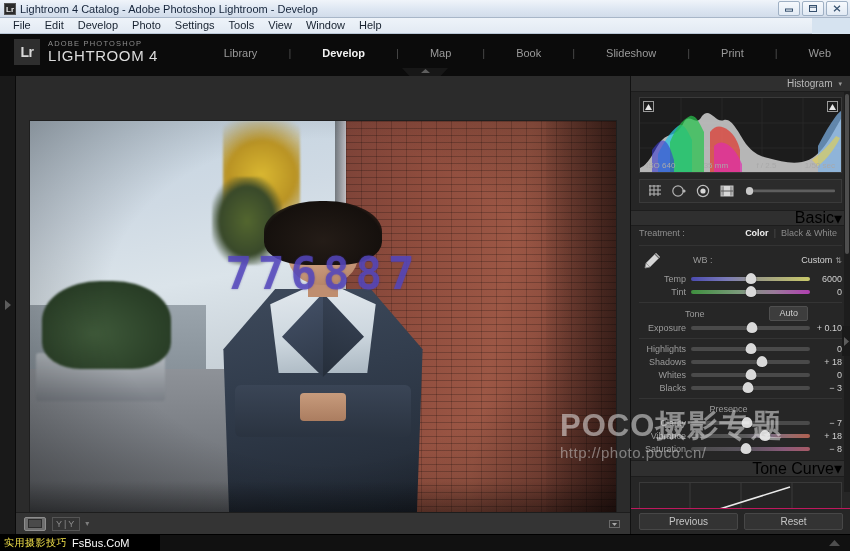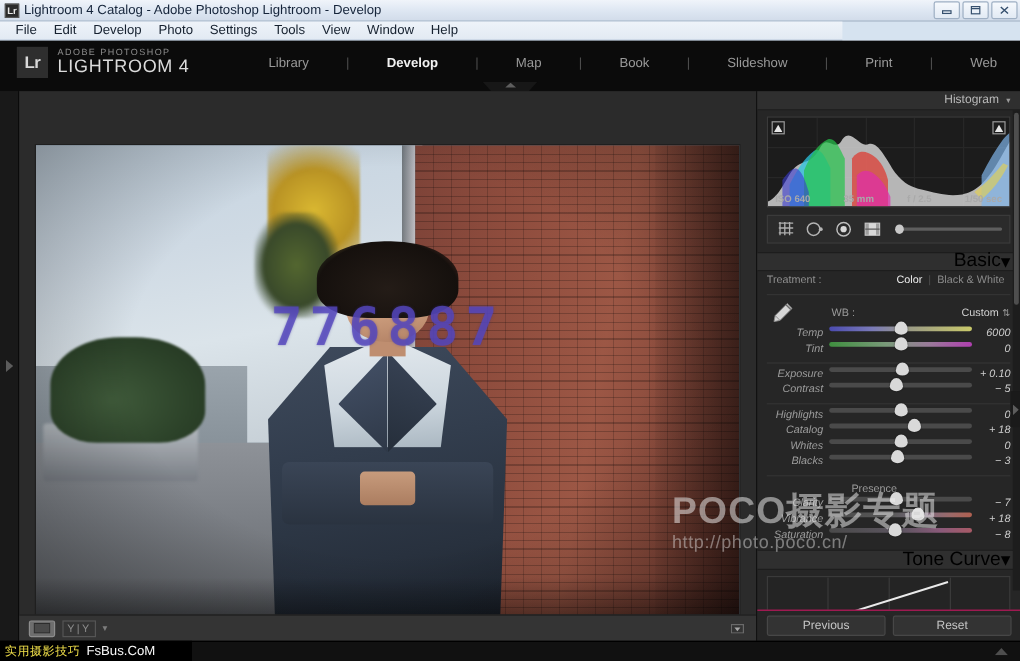--- a/index.html
+++ b/index.html
@@ -28,21 +28,21 @@
   .winbtns { position: absolute; right: 2px; top: 1px; display: flex; gap: 2px; }
   .winbtn {
     width: 22px; height: 15px;
     background: linear-gradient(180deg,#f6f9fd 0%,#e2eaf4 100%);
     border: 1px solid #9fb0c4; border-radius: 2px;
     display: flex; align-items: center; justify-content: center;
   }
   .winbtn svg { display: block; }
 
   .menubar {
-    position: absolute; left: 0; top: 18px; width: 702px; height: 16px;
+    position: absolute; left: 0; top: 18px; width: 812px; height: 16px;
     background: linear-gradient(180deg,#eef3f9 0%,#e2eaf3 100%);
     border-bottom: 1px solid #b9c6d6;
     display: flex; align-items: center; padding-left: 6px;
   }
   .menubar span {
     font-size: 11px; color: #16212f; padding: 0 7px; line-height: 15px;
   }
 
   
   .lr {
@@ -268,21 +268,21 @@
   }
   .hist-svg { position: absolute; left: 0; top: 0; }
   .clip-tri {
     position: absolute; top: 3px; width: 11px; height: 11px;
     border: 1px solid #9a9a9a;
     display: flex; align-items: center; justify-content: center;
   }
   .clip-tri.l { left: 3px; } .clip-tri.r { right: 3px; }
   .hist-meta {
     position: absolute; left: 0; bottom: 2px; width: 100%;
-    display: flex; justify-content: space-between; padding: 0 6px; font-weight: bold;
+    display: flex; justify-content: space-between; padding: 0 6px;
   }
   .hist-meta span { font-size: 8px; color: #a9a9a9; }
 
   .toolstrip {
     margin: 6px 8px 0 8px; height: 24px; background: #2b2b2b;
     border: 1px solid #3a3a3a; display: flex; align-items: center; padding: 0 5px;
   }
   .tool { width: 20px; height: 18px; margin-right: 4px; display:flex; align-items:center; justify-content:center; }
   .tool-slider { flex: 1; height: 18px; display: flex; align-items: center; margin-left: 4px; }
 
@@ -293,30 +293,30 @@
   }
   .basic-body { padding: 0 8px; }
 
   .treat-row {
     display: flex; align-items: flex-start; height: 18px;
     border-bottom: 1px solid #333; margin-top: 2px;
   }
   .treat-row .lbl { font-size: 9px; color: #8f8f8f; }
   .treat-row .opts { margin-left: auto; display: flex; align-items: center; }
   .treat-row .opt { font-size: 9px; color: #8a8a8a; padding: 0 5px; }
-  .treat-row .opt.on { color: #f0f0f0; font-weight: normal; }
+  .treat-row .opt.on { color: #f0f0f0; font-weight: bold; }
   .treat-row .bar { color: #4d4d4d; font-size: 9px; }
 
   .wb-row { display: flex; align-items: center; height: 24px; margin-top: 2px; }
   .wb-eyedrop { width: 26px; height: 22px; display:flex; align-items:center; justify-content:center; }
   .wb-lbl { font-size: 9px; color: #9a9a9a; margin-left: 28px; }
   .wb-val { margin-left: auto; font-size: 9px; color: #d2d2d2; }
   .wb-val .updown { color: #9a9a9a; margin-left: 3px; font-size: 8px; }
 
-  .slider-row { display: flex; height: 13px; font-style: italic; }
+  .slider-row { display: flex; align-items: center; height: 13px; }
   .sl-label { width: 52px; text-align: right; font-size: 9px; color: #9c9c9c; padding-right: 5px; }
   .sl-track {
     flex: 1; height: 4px; position: relative;
     background: #4a4a4a; border-radius: 2px;
   }
   .sl-track.grad-temp { background: linear-gradient(90deg,#4b4bb0 0%,#7a7ab8 30%,#9a9a86 55%,#c9c96a 100%); }
   .sl-track.grad-tint { background: linear-gradient(90deg,#3f8f3f 0%,#7a9a7a 40%,#9a7a9a 70%,#b03fb0 100%); }
   .sl-track.grad-vib  { background: linear-gradient(90deg,#4a4a4a 0%,#5a5a5a 45%,#7a6a80 66%,#9a6a6a 84%,#b06050 100%); }
   .sl-track.grad-sat  { background: linear-gradient(90deg,#4a4a4a 0%,#5c5560 50%,#8a5a7a 78%,#a85a66 100%); }
   .sl-knob {
@@ -631,47 +631,44 @@
         <div class="slider-row">
           <span class="sl-label">Tint</span>
           <span class="sl-track grad-tint">
               <i class="sl-knob" style="left:50%"></i>
             </span>
           <span class="sl-val">0</span>
         </div>
 
         <div class="sec-div"></div>
 
+        <div class="tone-head">
+          <span class="tlbl">Tone</span>
+          <span class="auto-btn">Auto</span>
+        </div>
 
         <div class="slider-row">
           <span class="sl-label">Exposure</span>
           <span class="sl-track">
               <i class="sl-knob" style="left:51%"></i>
             </span>
           <span class="sl-val">+ 0.10</span>
         </div>
-        <div class="slider-row">
-          <span class="sl-label">Contrast</span>
-          <span class="sl-track">
-              <i class="sl-knob" style="left:47%"></i>
-            </span>
-          <span class="sl-val">− 5</span>
-        </div>
 
         <div class="sec-div"></div>
 
         <div class="slider-row">
           <span class="sl-label">Highlights</span>
           <span class="sl-track">
               <i class="sl-knob" style="left:50%"></i>
             </span>
           <span class="sl-val">0</span>
         </div>
         <div class="slider-row">
-          <span class="sl-label">Catalog</span>
+          <span class="sl-label">Shadows</span>
           <span class="sl-track">
               <i class="sl-knob" style="left:60%"></i>
             </span>
           <span class="sl-val">+ 18</span>
         </div>
         <div class="slider-row">
           <span class="sl-label">Whites</span>
           <span class="sl-track">
               <i class="sl-knob" style="left:50%"></i>
             </span>

